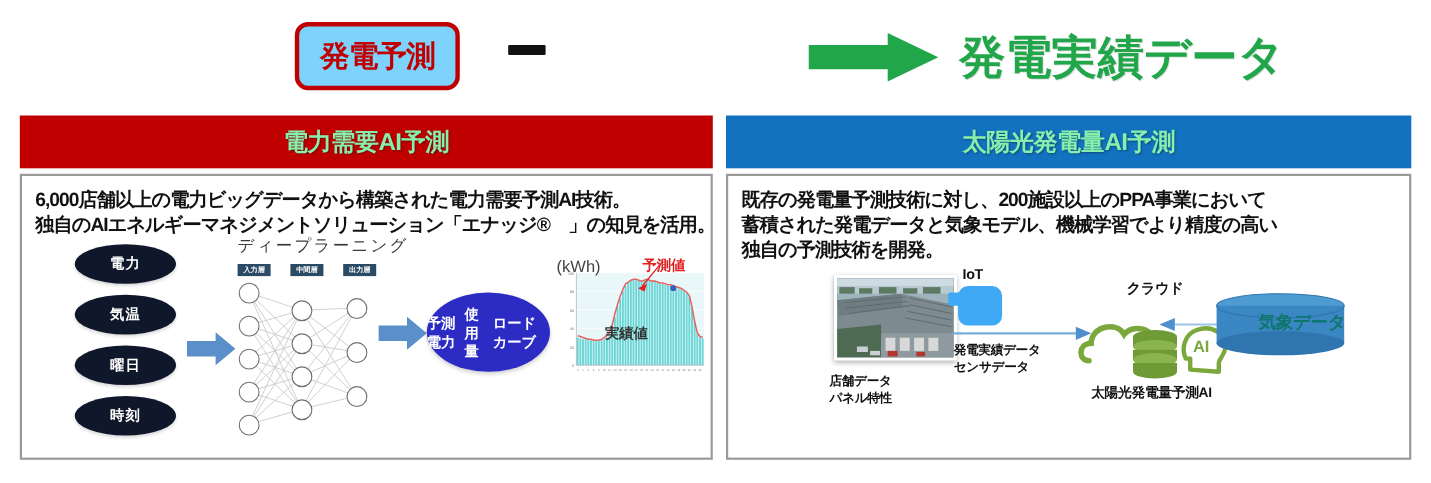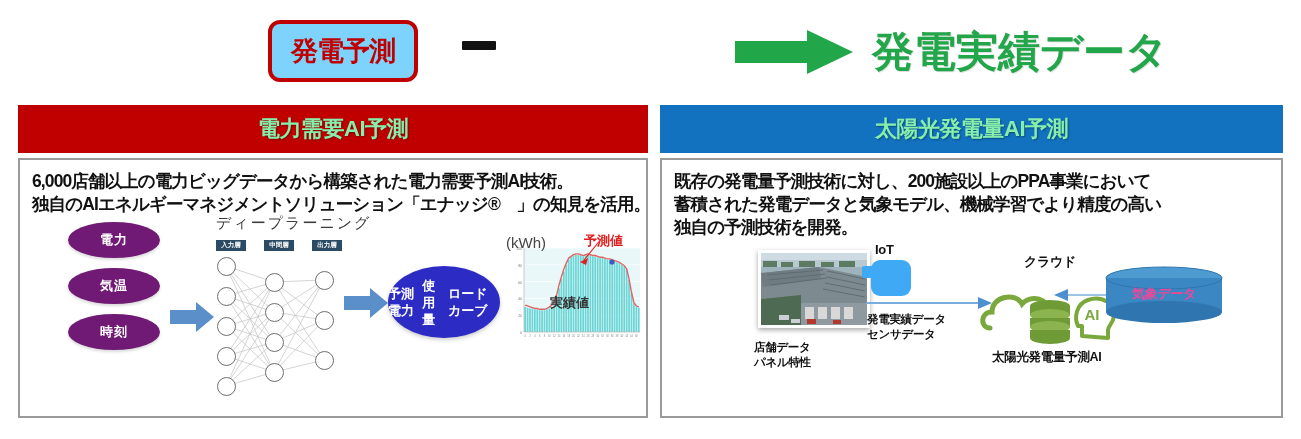--- a/index.html
+++ b/index.html
@@ -87,21 +87,21 @@
     white-space:nowrap;
   }
   .body-text div{white-space:nowrap;}
 
   
   .fig-left{position:absolute;left:0;top:58px;width:626px;height:198px;}
 
   .ell-col{position:absolute;left:48px;top:4px;width:92px;}
   .ellipse{
     width:92px;height:36px;border-radius:50%;
-    background:#701a75;
+    background:#0f172a;
     color:#ffffff;font-size:13px;font-weight:bold;
     display:flex;align-items:center;justify-content:center;
     margin-bottom:10px;
     letter-spacing:1px;
     box-shadow:0 2px 3px rgba(0,0,0,.15);
   }
   .blue-arrow{
     position:absolute;width:44px;height:30px;
   }
   .dl-title{
@@ -153,21 +153,21 @@
   .lbl{
     position:absolute;font-size:11.5px;font-weight:bold;color:#111;
     line-height:15px;white-space:nowrap;letter-spacing:-0.3px;
   }
   .lbl-iot{left:213px;top:2px;font-size:13px;}
   .lbl-cloud{left:362px;top:14px;font-size:13px;}
   .lbl-sensor{left:205px;top:72px;}
   .lbl-store{left:92px;top:100px;}
   .lbl-ai{left:330px;top:110px;font-size:12.5px;}
   .lbl-weather{
-    left:470px;top:46px;color:#ec4899;font-size:13px;
+    left:482px;top:46px;color:#0f766e;font-size:16px;
   }
   .iot-tag{
     position:absolute;left:209px;top:20px;width:40px;height:36px;
     background:#3FA9F5;border-radius:9px;
   }
   .iot-tag:after{
     content:"";position:absolute;left:-9px;top:6px;
     width:12px;height:12px;background:#3FA9F5;border-radius:2px;
   }
   .cyl{
@@ -207,20 +207,21 @@
       <div class="body-text">
         <div>6,000店舗以上の電力ビッグデータから構築された電力需要予測AI技術。</div>
         <div>独自のAIエネルギーマネジメントソリューション「エナッジ®　」の知見を活用。</div>
       </div>
 
       <div class="fig-left">
 
         <div class="ell-col">
           <div class="ellipse">電力</div>
           <div class="ellipse">気温</div>
+          <div class="ellipse">曜日</div>
           <div class="ellipse">時刻</div>
         </div>
 
         <div class="blue-arrow" style="left:150px;top:84px;">
           <svg width="44" height="30" viewBox="0 0 44 30">
             <polygon points="0,8 26,8 26,0 44,15 26,30 26,22 0,22" fill="#5B8FC9"></polygon>
           </svg>
         </div>
 
         <div class="dl-title">ディープラーニング</div>

